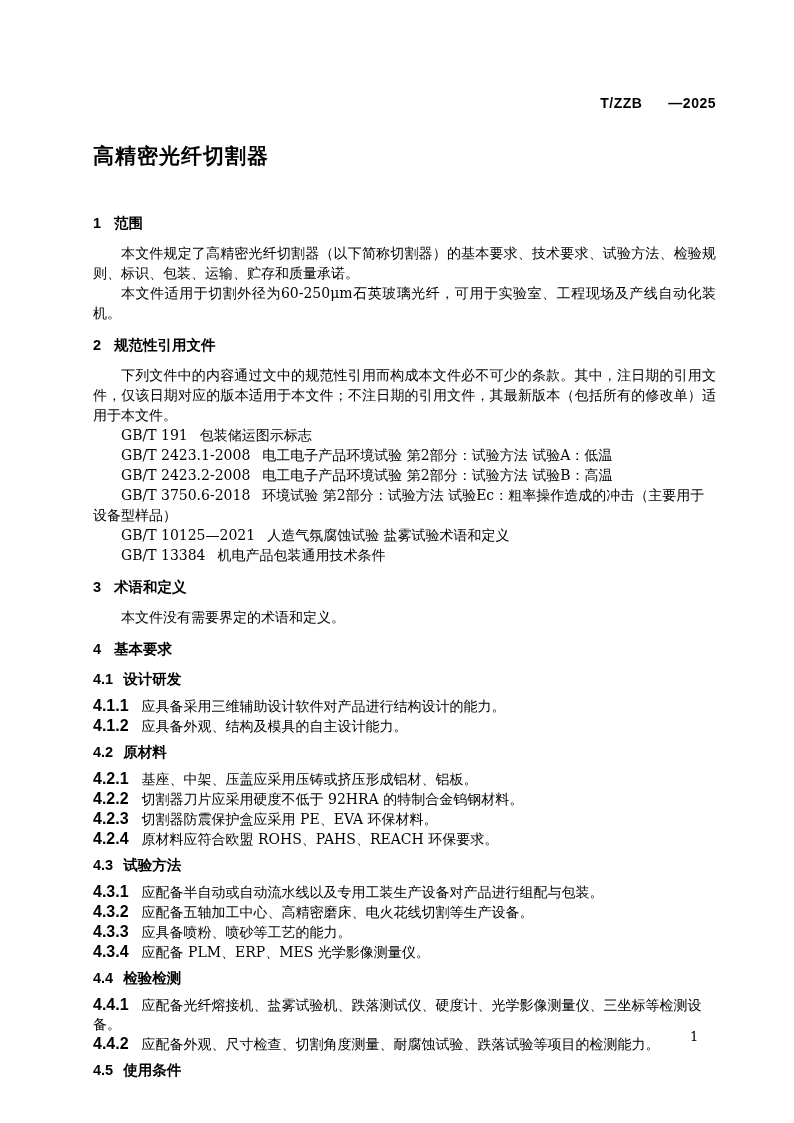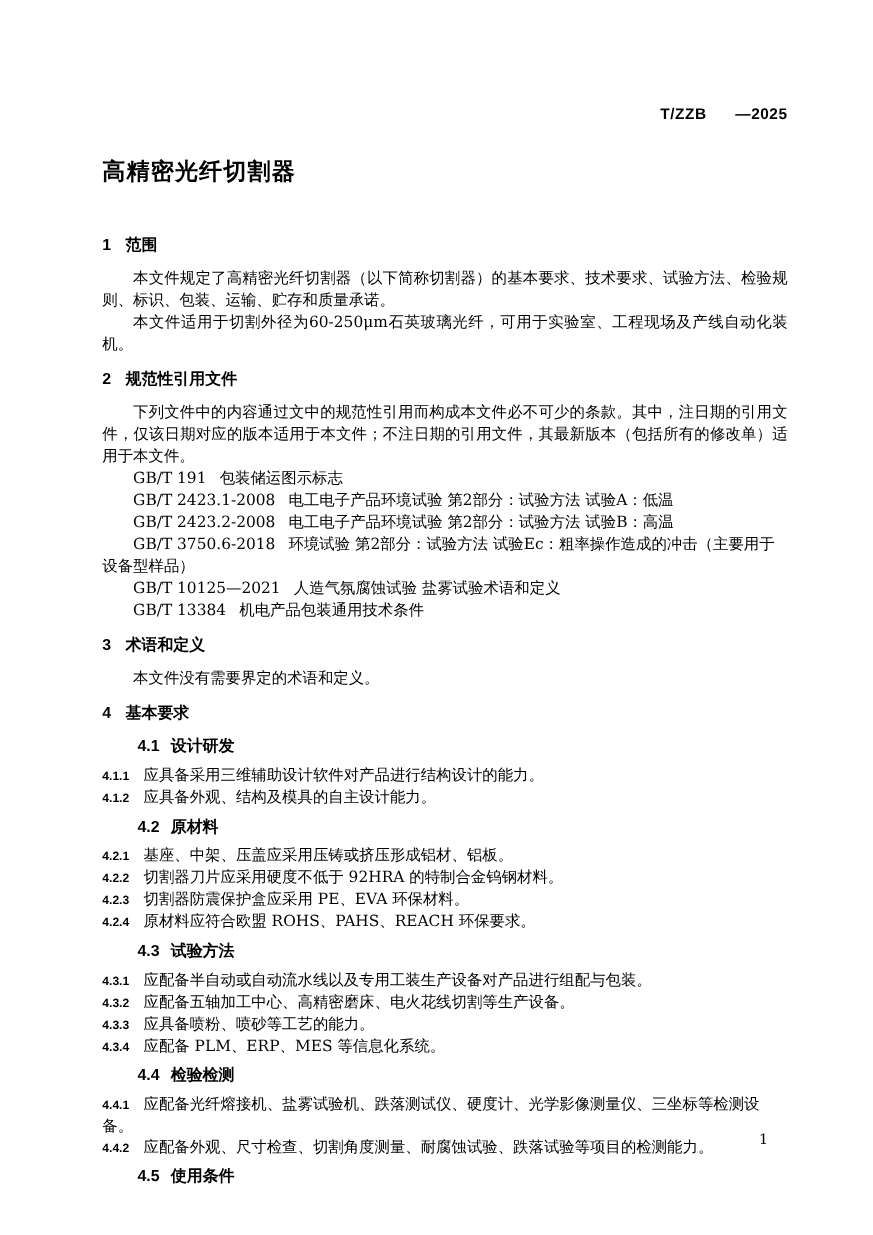--- a/index.html
+++ b/index.html
@@ -34,34 +34,34 @@
     font-size: 14px;
   }
 
   .h1, .h2 {
     font-family: "Liberation Sans", sans-serif;
     font-weight: bold; font-size: 14.5px; line-height: 20px;
   }
   .h1 { margin: 12px 0 10px 0; }
   .h2 { margin: 6px 0 7px 0; }
   .h1 .num { margin-right: 13px; }
-  .h2 .num { margin-right: 10px; margin-left: 32px; }
+  .h2 .num { margin-right: 10px; }
 
   .para {
     line-height: 20px; text-indent: 2em; text-align: justify;
   }
   .ref {
     line-height: 20px; text-indent: 2em;
   }
   .ref .code { margin-right: 12px; white-space: nowrap; }
 
   .clause { line-height: 19px; }
   .clause .num {
     font-family: "Liberation Sans", sans-serif;
-    font-weight: bold; font-size: 11px;
+    font-weight: bold; font-size: 16px;
     margin-right: 13px;
   }
 
   .page-number {
     position: absolute; top: 1029px; left: 690px;
     font-size: 13px; line-height: 15px;
     font-family: "DejaVu Serif", "Liberation Serif", serif;
   }
 </style>
 </head>
@@ -95,21 +95,21 @@
       <div class="clause"><span class="num">4.1.2</span><span class="t">应具备外观、结构及模具的自主设计能力。</span></div>
       <div class="h2"><span class="num">4.2</span><span class="t">原材料</span></div>
       <div class="clause"><span class="num">4.2.1</span><span class="t">基座、中架、压盖应采用压铸或挤压形成铝材、铝板。</span></div>
       <div class="clause"><span class="num">4.2.2</span><span class="t">切割器刀片应采用硬度不低于 92HRA 的特制合金钨钢材料。</span></div>
       <div class="clause"><span class="num">4.2.3</span><span class="t">切割器防震保护盒应采用 PE、EVA 环保材料。</span></div>
       <div class="clause"><span class="num">4.2.4</span><span class="t">原材料应符合欧盟 ROHS、PAHS、REACH 环保要求。</span></div>
       <div class="h2"><span class="num">4.3</span><span class="t">试验方法</span></div>
       <div class="clause"><span class="num">4.3.1</span><span class="t">应配备半自动或自动流水线以及专用工装生产设备对产品进行组配与包装。</span></div>
       <div class="clause"><span class="num">4.3.2</span><span class="t">应配备五轴加工中心、高精密磨床、电火花线切割等生产设备。</span></div>
       <div class="clause"><span class="num">4.3.3</span><span class="t">应具备喷粉、喷砂等工艺的能力。</span></div>
-      <div class="clause"><span class="num">4.3.4</span><span class="t">应配备 PLM、ERP、MES 等信息化系统。</span></div>
+      <div class="clause"><span class="num">4.3.4</span><span class="t">应配备 PLM、ERP、MES 光学影像测量仪。</span></div>
       <div class="h2"><span class="num">4.4</span><span class="t">检验检测</span></div>
       <div class="clause"><span class="num">4.4.1</span><span class="t">应配备光纤熔接机、盐雾试验机、跌落测试仪、硬度计、光学影像测量仪、三坐标等检测设备。</span></div>
       <div class="clause"><span class="num">4.4.2</span><span class="t">应配备外观、尺寸检查、切割角度测量、耐腐蚀试验、跌落试验等项目的检测能力。</span></div>
       <div class="h2"><span class="num">4.5</span><span class="t">使用条件</span></div>
     </div>
 
   <div class="page-number">1</div>
 
 </div>
 

